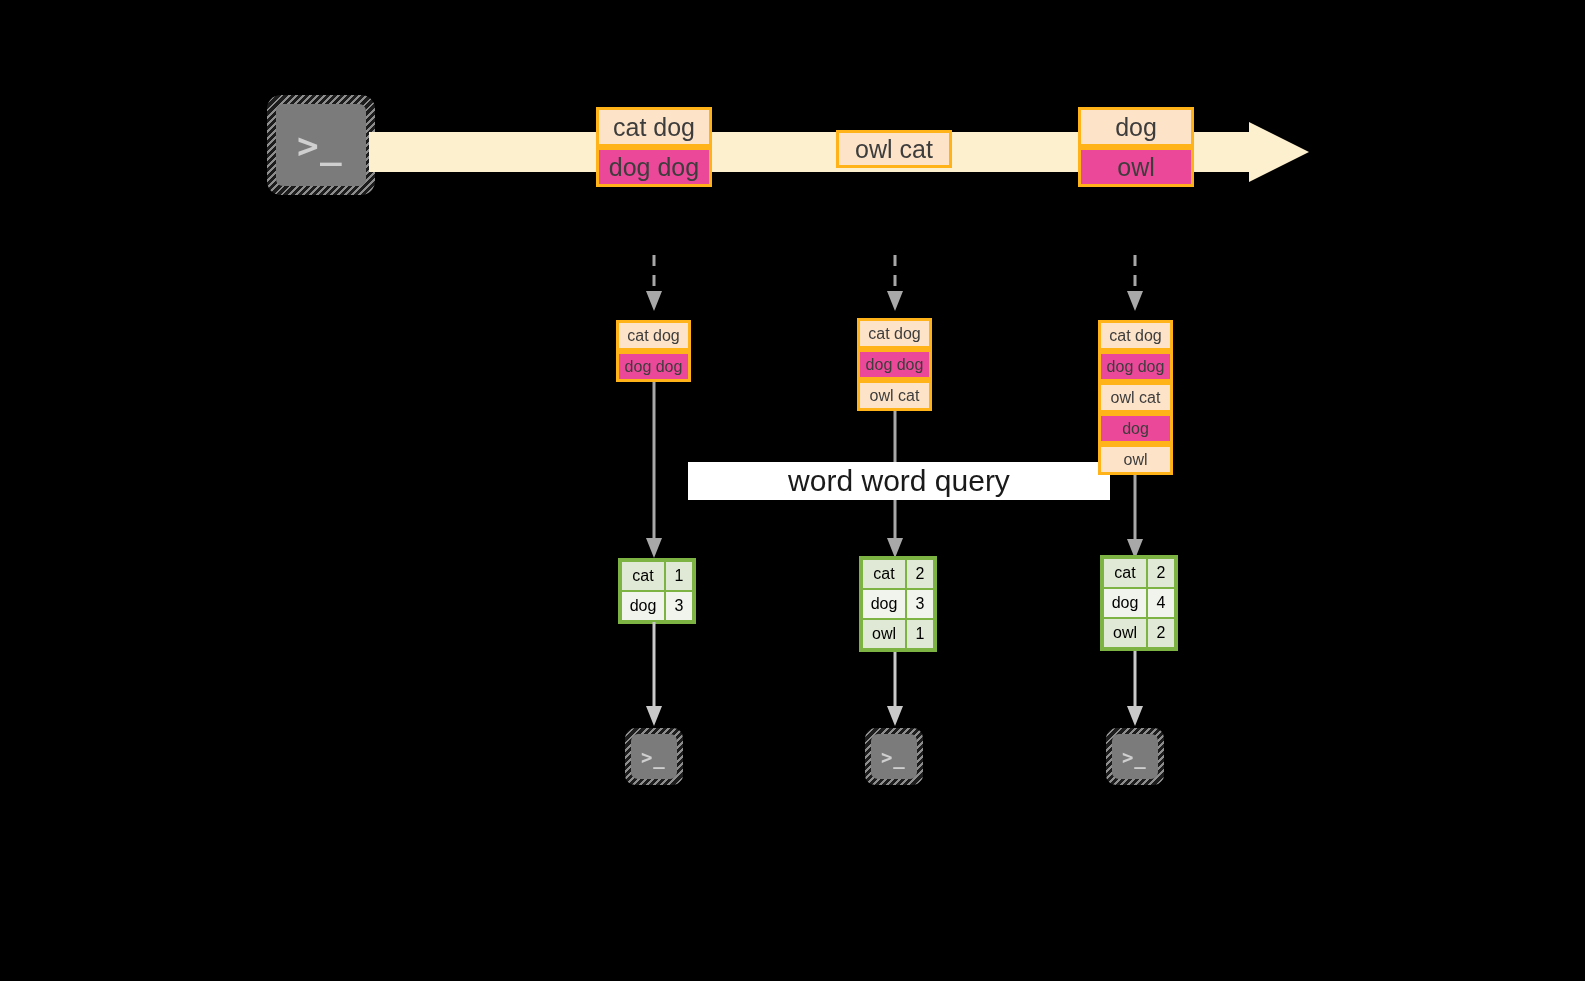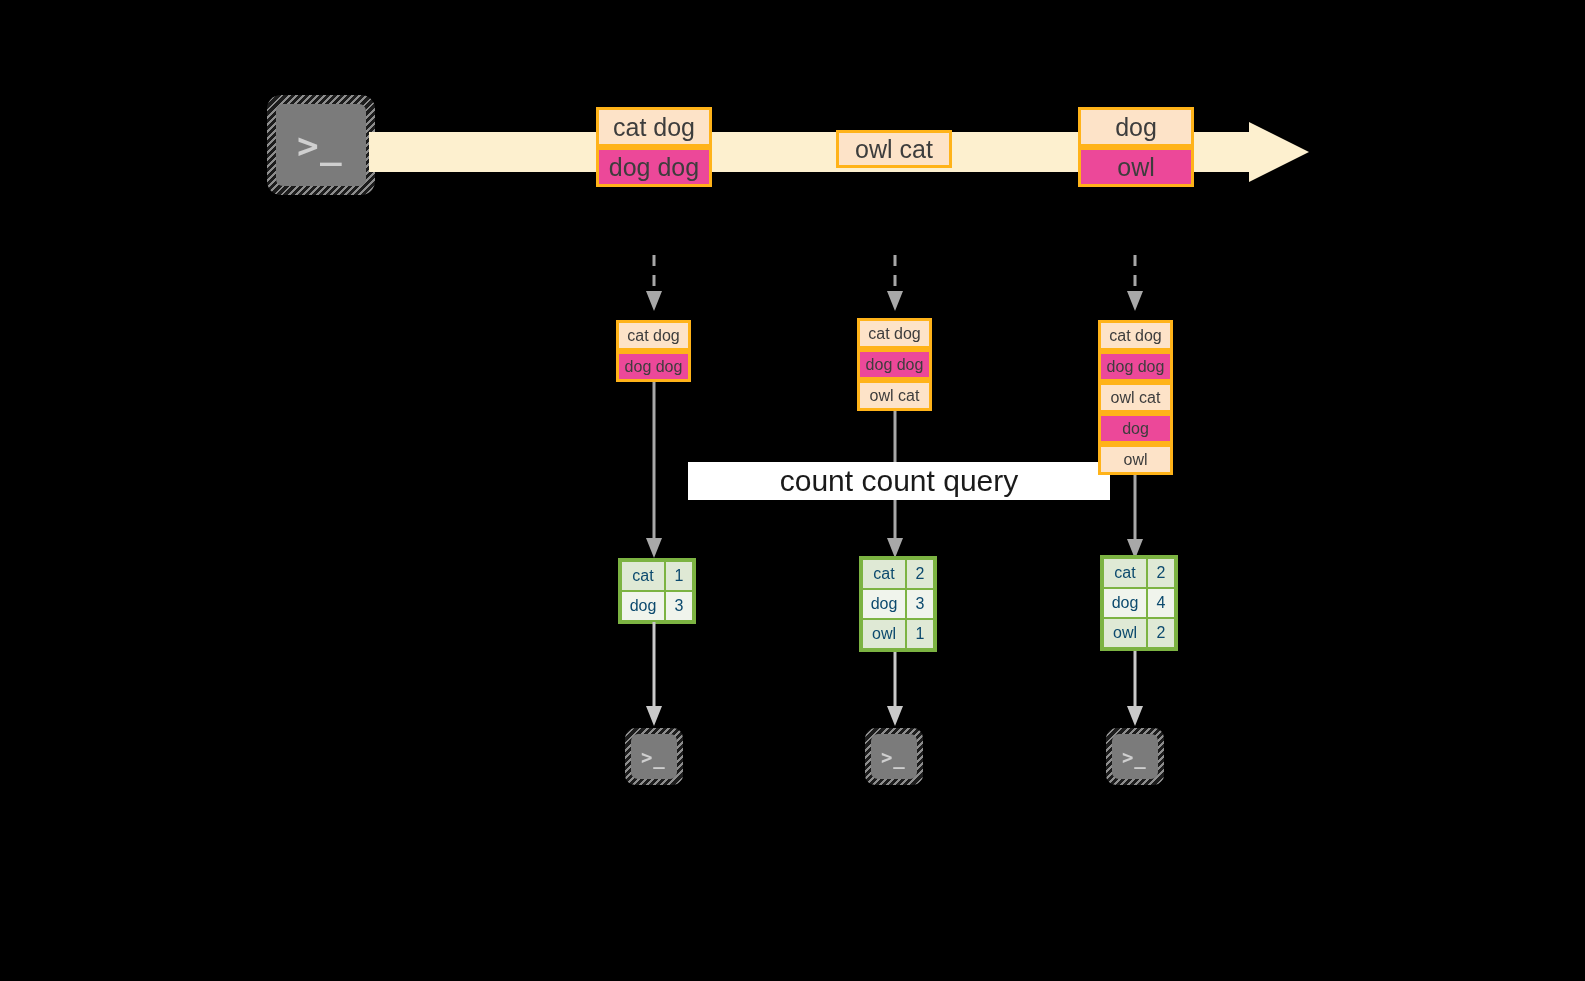--- a/index.html
+++ b/index.html
@@ -37,21 +37,21 @@
   .mbox.light{background:#ec4899;}
 
   
   .tlbox{font-size:25px;}
   
   .srow{font-size:16px;}
 
   
   .gtable{position:absolute;box-sizing:border-box;border:3px solid #7cb342;}
   .gtable .grow{display:flex;box-sizing:border-box;}
-  .gtable .gcell{box-sizing:border-box;color:#0c4a6e;font-size:16px;
+  .gtable .gcell{box-sizing:border-box;color:#000000;font-size:16px;
         display:flex;align-items:center;justify-content:center;
         border:1px solid #7cb342;}
   .gtable .grow.dark .gcell{background:#dfe9d5;}
   .gtable .grow.light .gcell{background:#f0f4ec;}
   .gtable .gcell.k{width:44px;height:30px;}
   .gtable .gcell.v{width:28px;height:30px;}
 
   
   .conn{position:absolute;}
   .conn svg{display:block;overflow:visible;}
@@ -133,21 +133,21 @@
       </svg>
   </div>
   <div class="conn" style="left:1124px;top:475px;">
     <svg width="22" height="88">
         <line x1="11" y1="0" x2="11" y2="66" stroke="#a8a8a8" stroke-width="3"></line>
         <path d="M3 64 L19 64 L11 84 Z" fill="#a8a8a8"></path>
       </svg>
   </div>
 
   <div id="banner">
-    <span>count count query</span>
+    <span>word word query</span>
   </div>
 
   <div class="gtable" style="left:618px;top:558px;">
     <div class="grow dark">
       <div class="gcell k">cat</div>
       <div class="gcell v">1</div>
     </div>
     <div class="grow light">
       <div class="gcell k">dog</div>
       <div class="gcell v">3</div>

